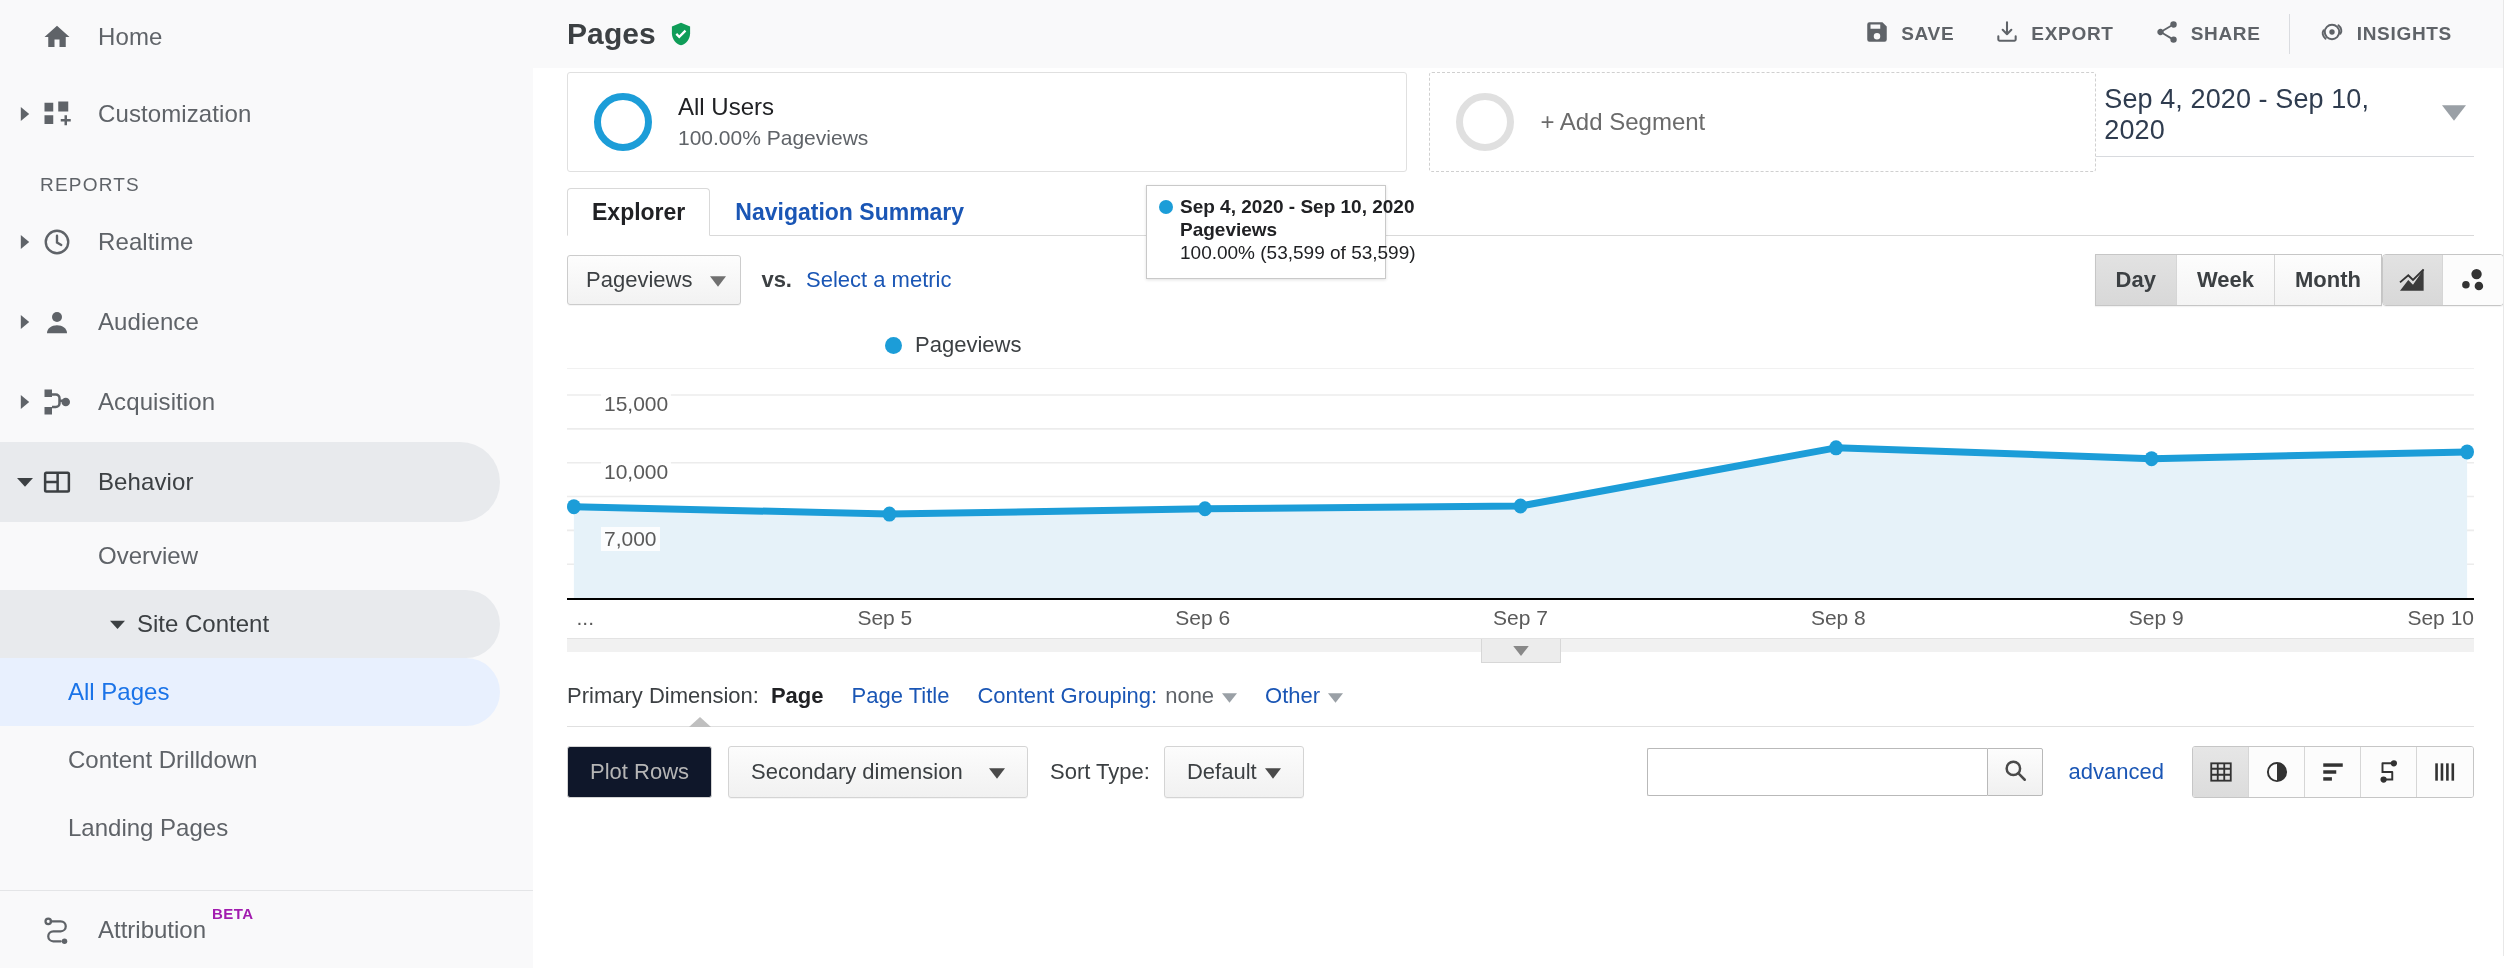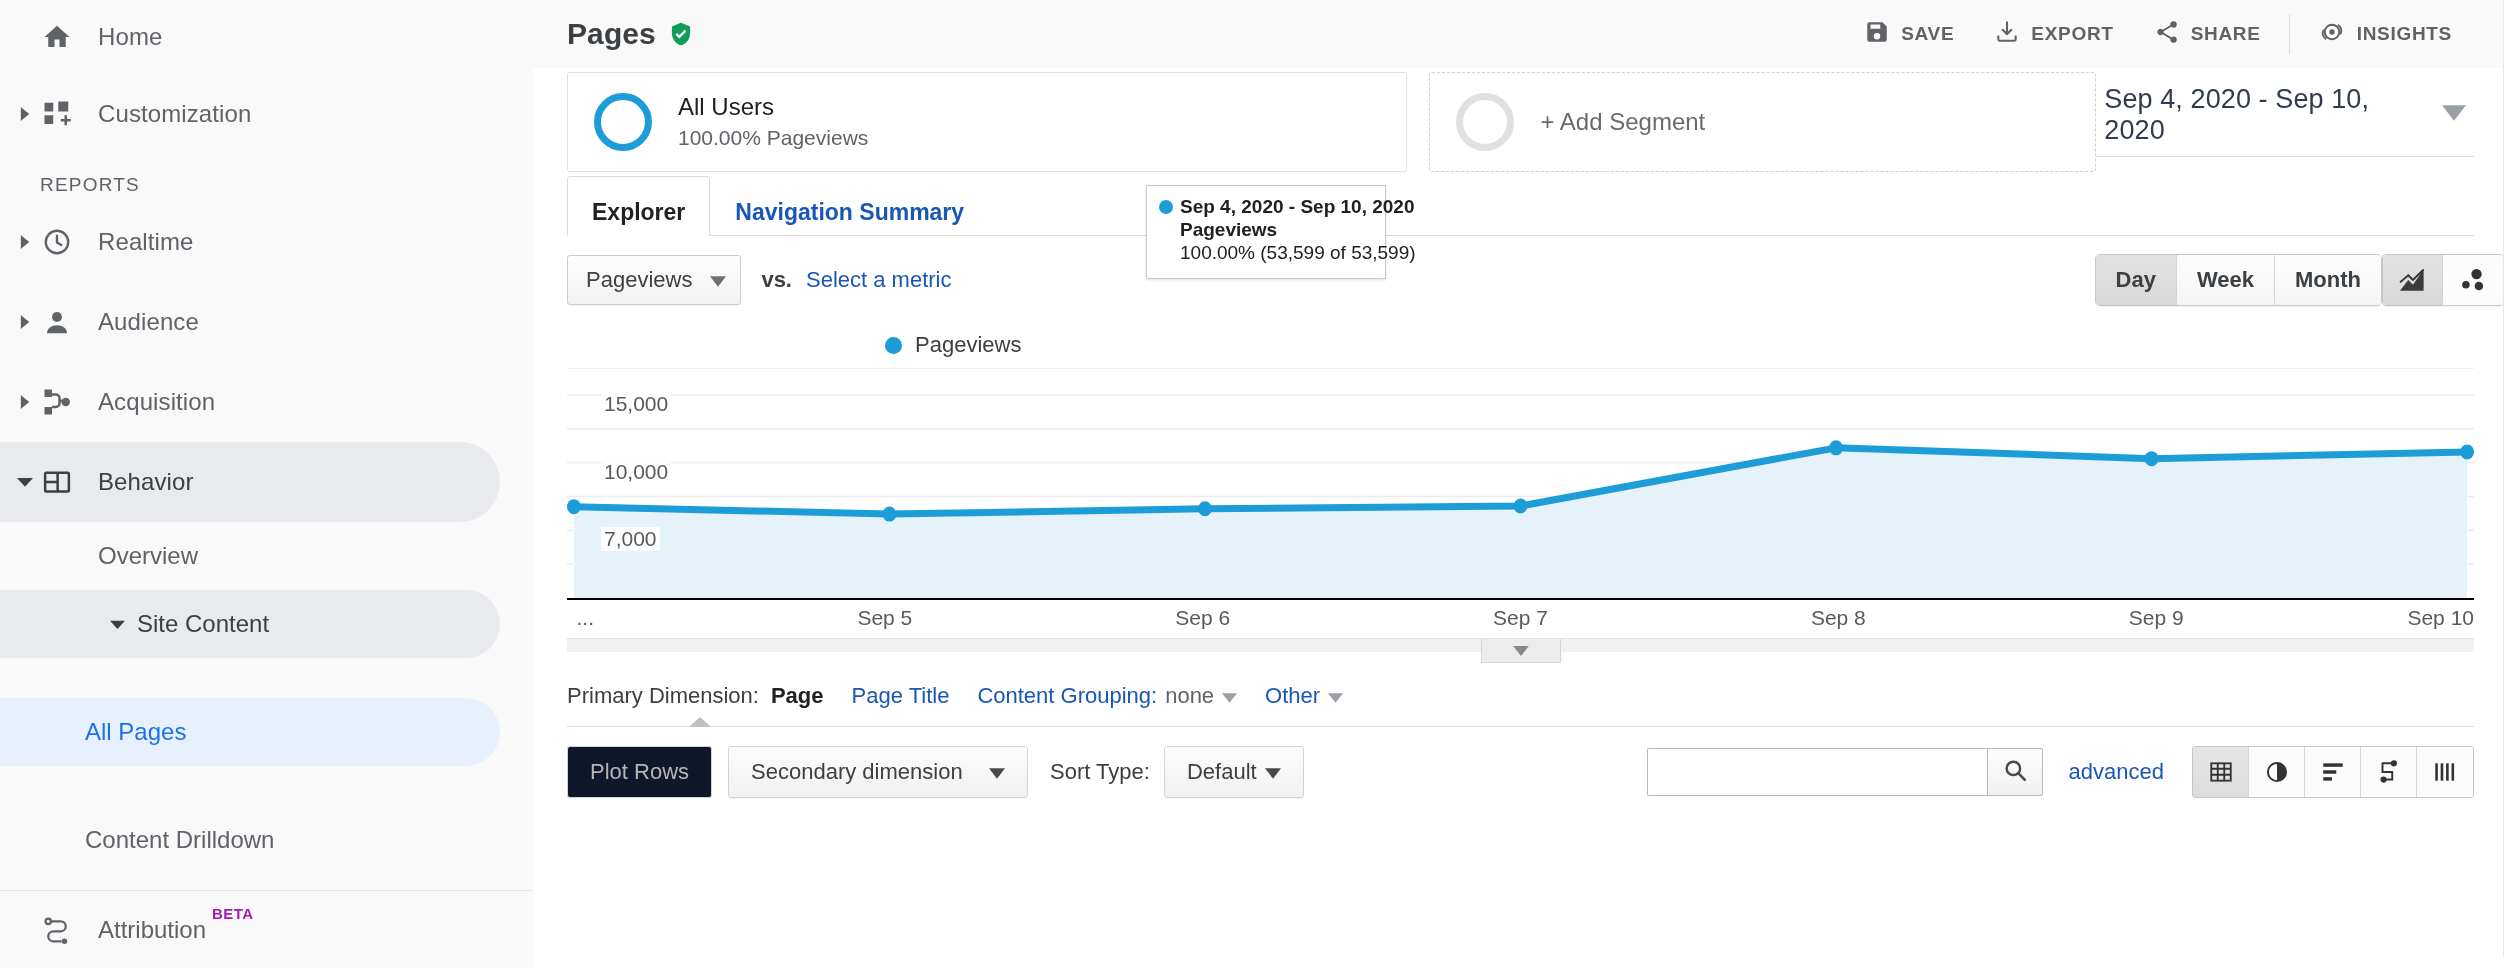--- a/index.html
+++ b/index.html
@@ -70,21 +70,21 @@
     padding-left: 98px;
     cursor: pointer;
     border-top-right-radius: 40px;
     border-bottom-right-radius: 40px;
   }
   .sub-row .slabel { font-size: 24px; color: #5f6368; white-space: nowrap; }
   .sub-row.group { padding-left: 110px; }
   .sub-row.group.selected { background: #e8eaed; }
   .sub-row.group .caret { margin-right: 12px; display: flex; align-items: center; color: #3c4043; }
   .sub-row.group.selected .slabel { color: #3c4043; }
-  .sub-row.leaf { padding-left: 85px; margin-top: 40px; }
+  .sub-row.leaf { padding-left: 68px; }
   .sub-row.leaf.active { background: #e8f0fe; }
   .sub-row.leaf.active .slabel { color: #1a73e8; font-weight: 500; }
 
   #attribution-bar {
     position: absolute; bottom: 0; left: 0;
     width: 533px; height: 78px;
     background: #f9f9fa;
     border-top: 1px solid #e4e5e7;
     display: flex; align-items: center;
     padding-left: 8px;
@@ -165,21 +165,21 @@
   #date-range .dr-text { font-size: 27px; color: #2f3c4f; letter-spacing: .1px; }
 
   
   #tabs-wrap {
     height: 46px; margin: 10px 30px 0 34px;
     border-bottom: 1px solid #d9d9d9;
     display: flex; align-items: flex-end;
     position: relative;
   }
   .tab {
-    font-size: 23px; padding: 22px 24px 9px 24px;
+    font-size: 23px; padding: 10px 24px 9px 24px;
     cursor: pointer; position: relative; top: 1px;
     border: 1px solid transparent;
   }
   .tab.active {
     color: #202124; font-weight: 700;
     background: #fff;
     border: 1px solid #d9d9d9; border-bottom-color: #fff;
     border-radius: 4px 4px 0 0;
   }
   .tab.inactive { color: #1a56b5; font-weight: 700; }
@@ -197,21 +197,21 @@
     background: linear-gradient(#fdfdfd,#f2f2f2);
     font-size: 22px; color: #3c4043; cursor: pointer;
     box-shadow: 0 1px 0 rgba(0,0,0,.04);
   }
   .gsel .gsel-label { margin-right: 18px; }
   .vs-label { font-size: 22px; font-weight: 700; color: #3c4043; margin: 0 14px 0 20px; }
   .link-blue { font-size: 22px; color: #1a56b5; cursor: pointer; }
 
   #gran-group {
     position: absolute; right: 122px; top: 0;
-    display: flex; border-radius: 5px; overflow: hidden;
+    display: flex; border-radius: 0; overflow: hidden;
     border: 1px solid #c6c6c6;
     box-shadow: 0 1px 1px rgba(0,0,0,.05);
   }
   .gran-btn {
     padding: 0 20px; height: 50px; display: flex; align-items: center;
     font-size: 22px; font-weight: 700; color: #3c4043;
     background: linear-gradient(#fdfdfd,#f4f4f4);
     border-right: 1px solid #d6d6d6; cursor: pointer;
   }
   .gran-btn:last-child { border-right: none; }

